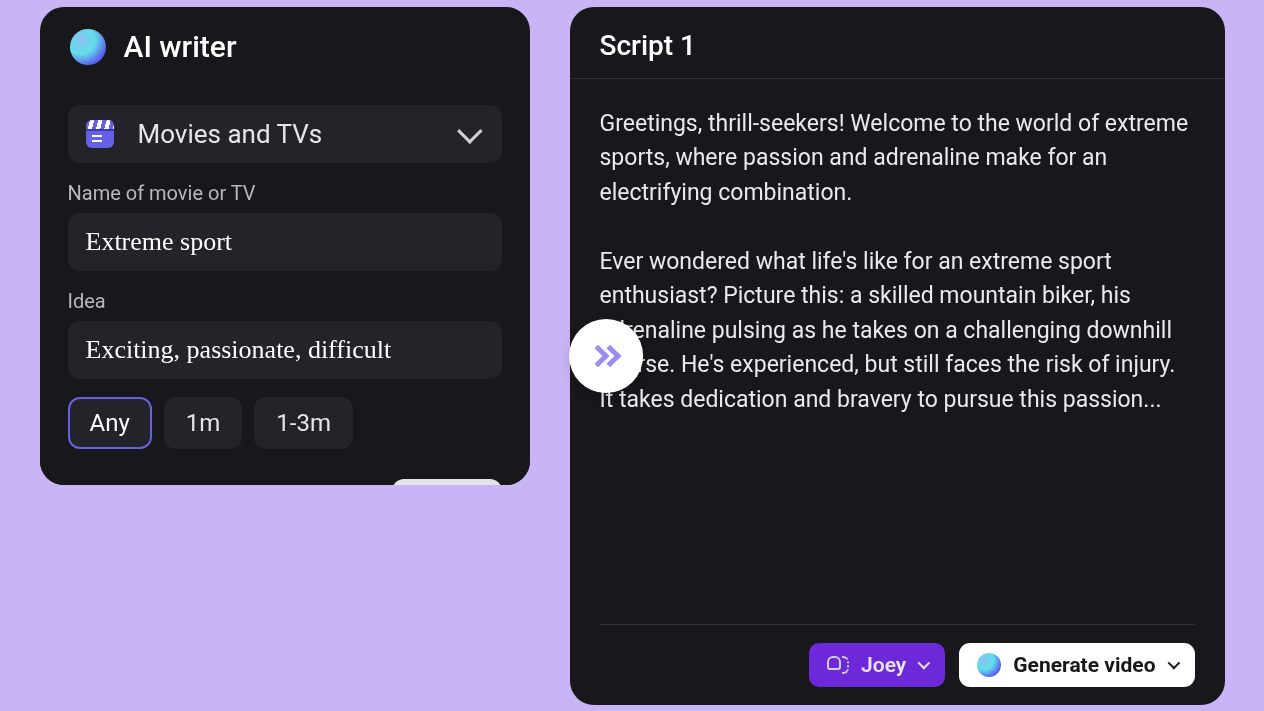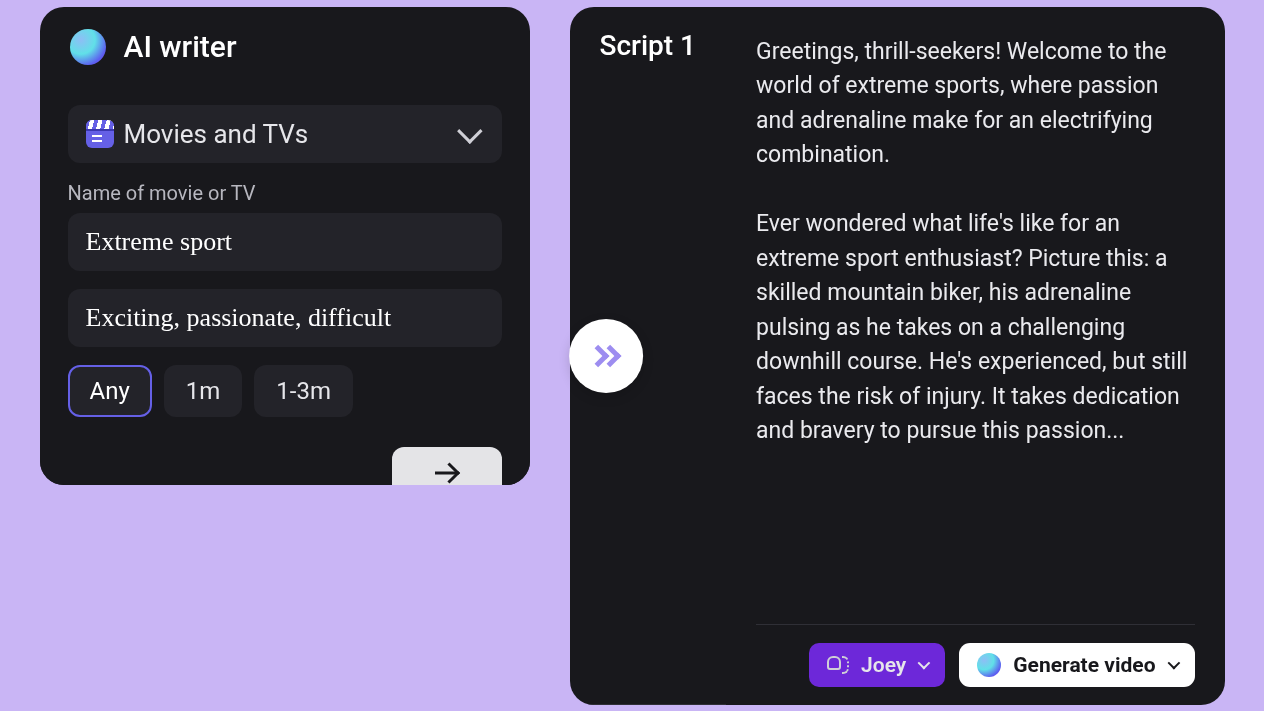--- a/index.html
+++ b/index.html
@@ -26,21 +26,21 @@
     .panel-left {
       width: 490px;
       height: 478px;
       display: flex;
       flex-direction: column;
     }
     .panel-right {
       width: 655px;
       height: 698px;
       display: flex;
-      flex-direction: row;
+      flex-direction: column;
     }
     .header {
       display: flex;
       align-items: center;
       gap: 18px;
       padding: 22px 30px;
     }
     .ai-orb {
       width: 36px;
       height: 36px;
@@ -66,21 +66,21 @@
       flex: 1;
       display: flex;
       flex-direction: column;
     }
     .select-row {
       background: #232329;
       border-radius: 12px;
       padding: 14px 18px;
       display: flex;
       align-items: center;
-      gap: 10px;
+      gap: 24px;
       cursor: pointer;
       margin-bottom: 18px;
     }
     .clapper-icon {
       width: 28px;
       height: 28px;
       background: #6560e6;
       border-radius: 6px;
       flex-shrink: 0;
       position: relative;
@@ -315,20 +315,21 @@
     <div class="body">
       <div class="select-row">
         <div class="clapper-icon"></div>
         <div class="select-label">Movies and TVs</div>
         <div class="chevron-down"></div>
       </div>
 
       <div class="field-label">Name of movie or TV</div>
       <input class="text-input" type="text" value="Extreme sport" style="">
 
+      <div class="field-label">Idea</div>
       <input class="text-input" type="text" value="Exciting, passionate, difficult" style="">
 
       <div class="duration-row">
         <button class="duration-chip active">Any</button>
         <button class="duration-chip">1m</button>
         <button class="duration-chip">1-3m</button>
       </div>
 
       <div class="submit-row">
         <button class="submit-btn">

